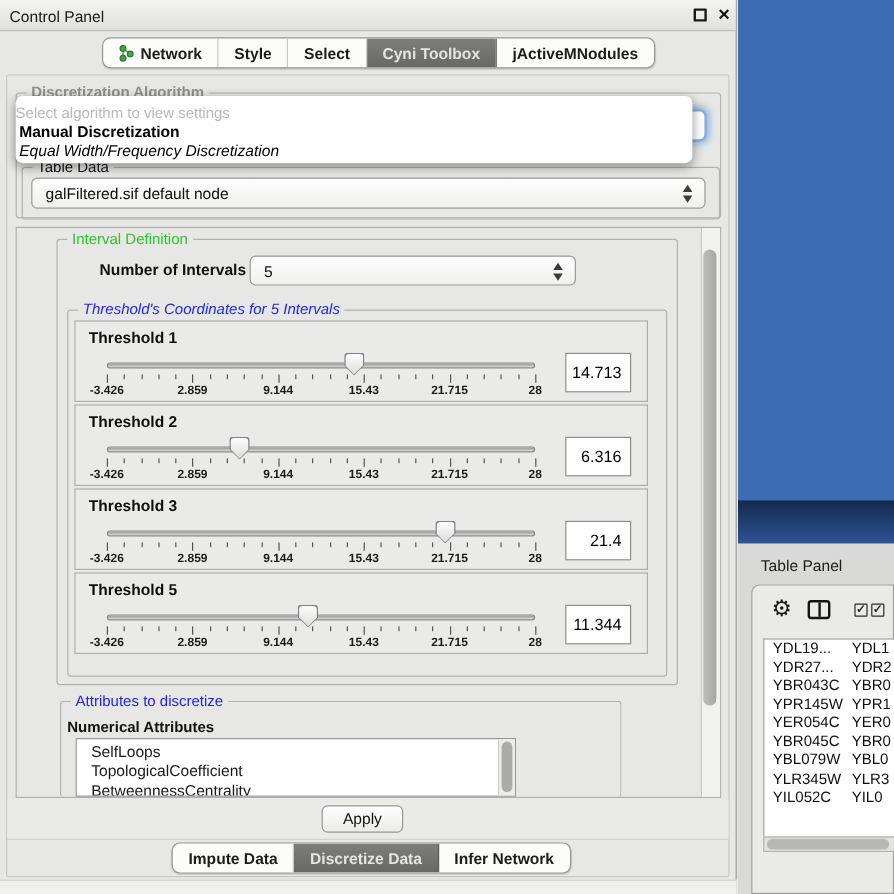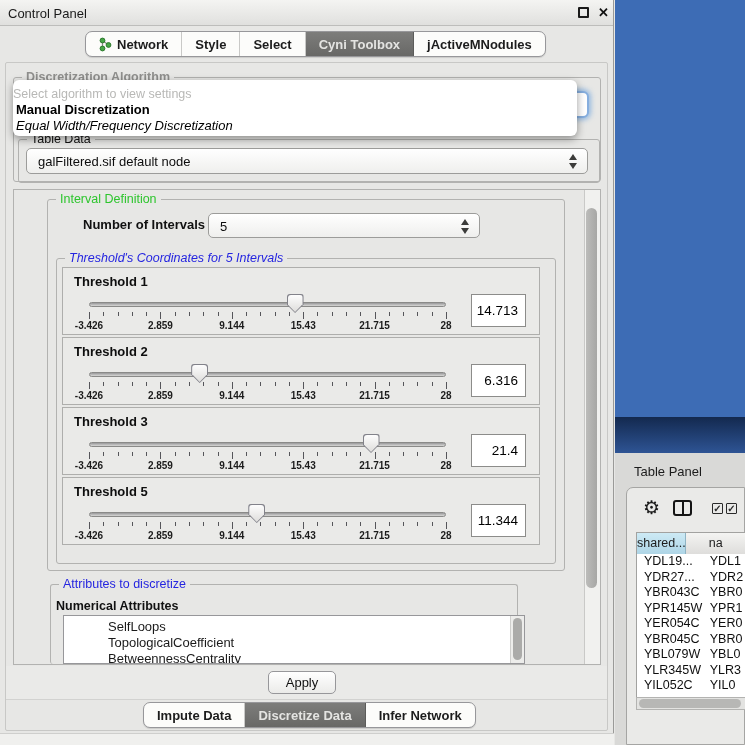--- a/index.html
+++ b/index.html
@@ -84,22 +84,22 @@
     clip-path:polygon(0 0,100% 0,100% 55%,50% 100%,0 55%); }
   .th-ticks { position:absolute; left:26px; top:43px; width:358px; height:9px; }
   .tick { position:absolute; top:1px; width:1px; height:4px; background:#55555a; }
   .tick.major { height:7px; }
   .tick-label { position:absolute; top:52px; transform:translateX(-50%); font-size:10px; font-weight:bold; color:#1c1c1c; white-space:nowrap; }
   .th-value { position:absolute; left:408px; top:26px; width:55px; height:33px; background:#fff;
     border:1px solid #8c8c8a; font-size:13.5px; color:#000; text-align:right; line-height:31px; padding-right:7px; }
 
   
   #attr-sublabel { position:absolute; left:56px; top:599px; font-size:12.5px; font-weight:bold; color:#111; }
-  #attr-list { position:absolute; left:63px; top:615px; width:462px; height:49px; background:#fff;
-    border:1px solid #97979a; overflow:hidden;padding-left:32px; }
+  #attr-list { position:absolute; left:63px; top:615px; width:367px; height:49px; background:#fff;
+    border:1px solid #97979a; overflow:hidden; }
   .attr-item { font-size:13px; color:#1a1a1a; line-height:16px; padding-left:12px; }
   #attr-list .attr-item:first-child { padding-top:3px; }
   #attr-scroll { position:absolute; right:0; top:0; width:14px; height:100%; background:#ededeb; border-left:1px solid #cfcfcd; }
   #attr-scroll .thumb { position:absolute; left:2px; top:2px; width:9px; height:42px; border-radius:5px; background:#ababa9; }
 
   #apply-row { position:absolute; left:6px; top:666px; width:601px; height:33px; background:#eaeae8; }
   #apply-btn { position:absolute; left:268px; top:671px; width:68px; height:23px; background:linear-gradient(#ffffff,#ebebe9);
     border:1px solid #97979a; border-radius:5px; font-size:13px; color:#111; text-align:center; line-height:21px; }
   #cp-line { position:absolute; left:6px; top:699px; width:601px; height:1px; background:#d2d2d0; }
   #cp-bottomstrip { position:absolute; left:0; top:733px; width:614px; height:12px; background:#f0f0ee; border-top:1px solid #cfcfcd; }
@@ -436,24 +436,20 @@
     <span id="tp-title">Table Panel</span>
     <div id="tp-panel">
       <span class="gear-icon">⚙</span>
       <span class="split-icon">
           <i></i>
         </span>
       <span class="cb-icon" style="left:85px;">✓</span>
       <span class="cb-icon" style="left:99px;">✓</span>
 
       <div id="tp-table">
-        <div class="tp-hrow">
-          <div class="tp-hcell c1">shared...</div>
-          <div class="tp-hcell c2">na</div>
-        </div>
         <div id="tp-rows">
             <div class="tp-row">
               <div class="tp-cell c1">YDL19...</div>
               <div class="tp-cell c2">YDL1</div>
             </div>
             <div class="tp-row">
               <div class="tp-cell c1">YDR27...</div>
               <div class="tp-cell c2">YDR2</div>
             </div>
             <div class="tp-row">

